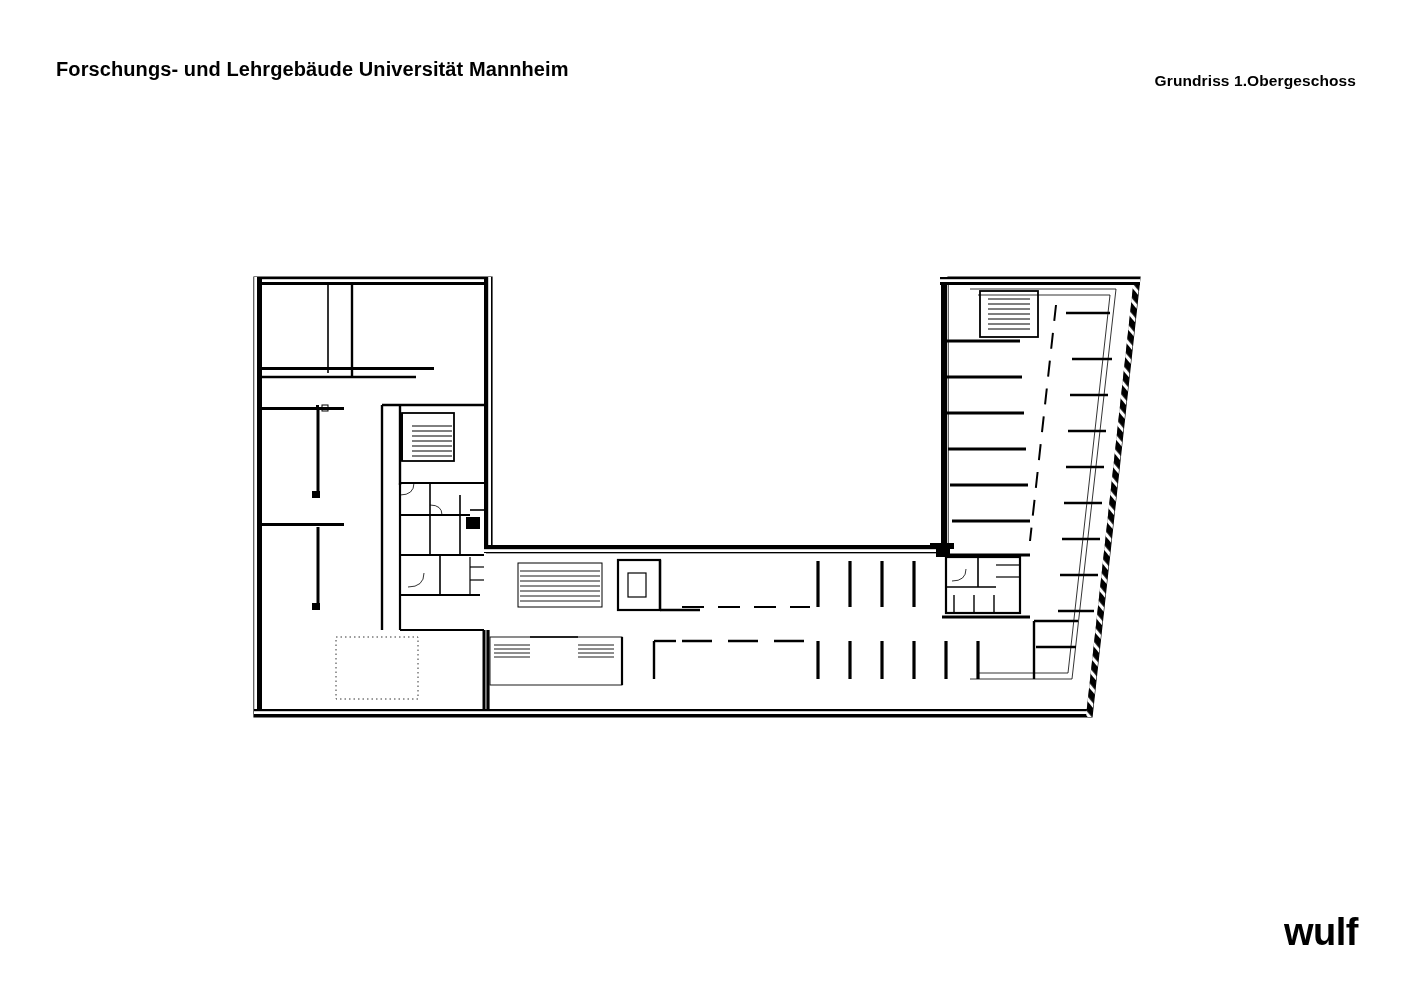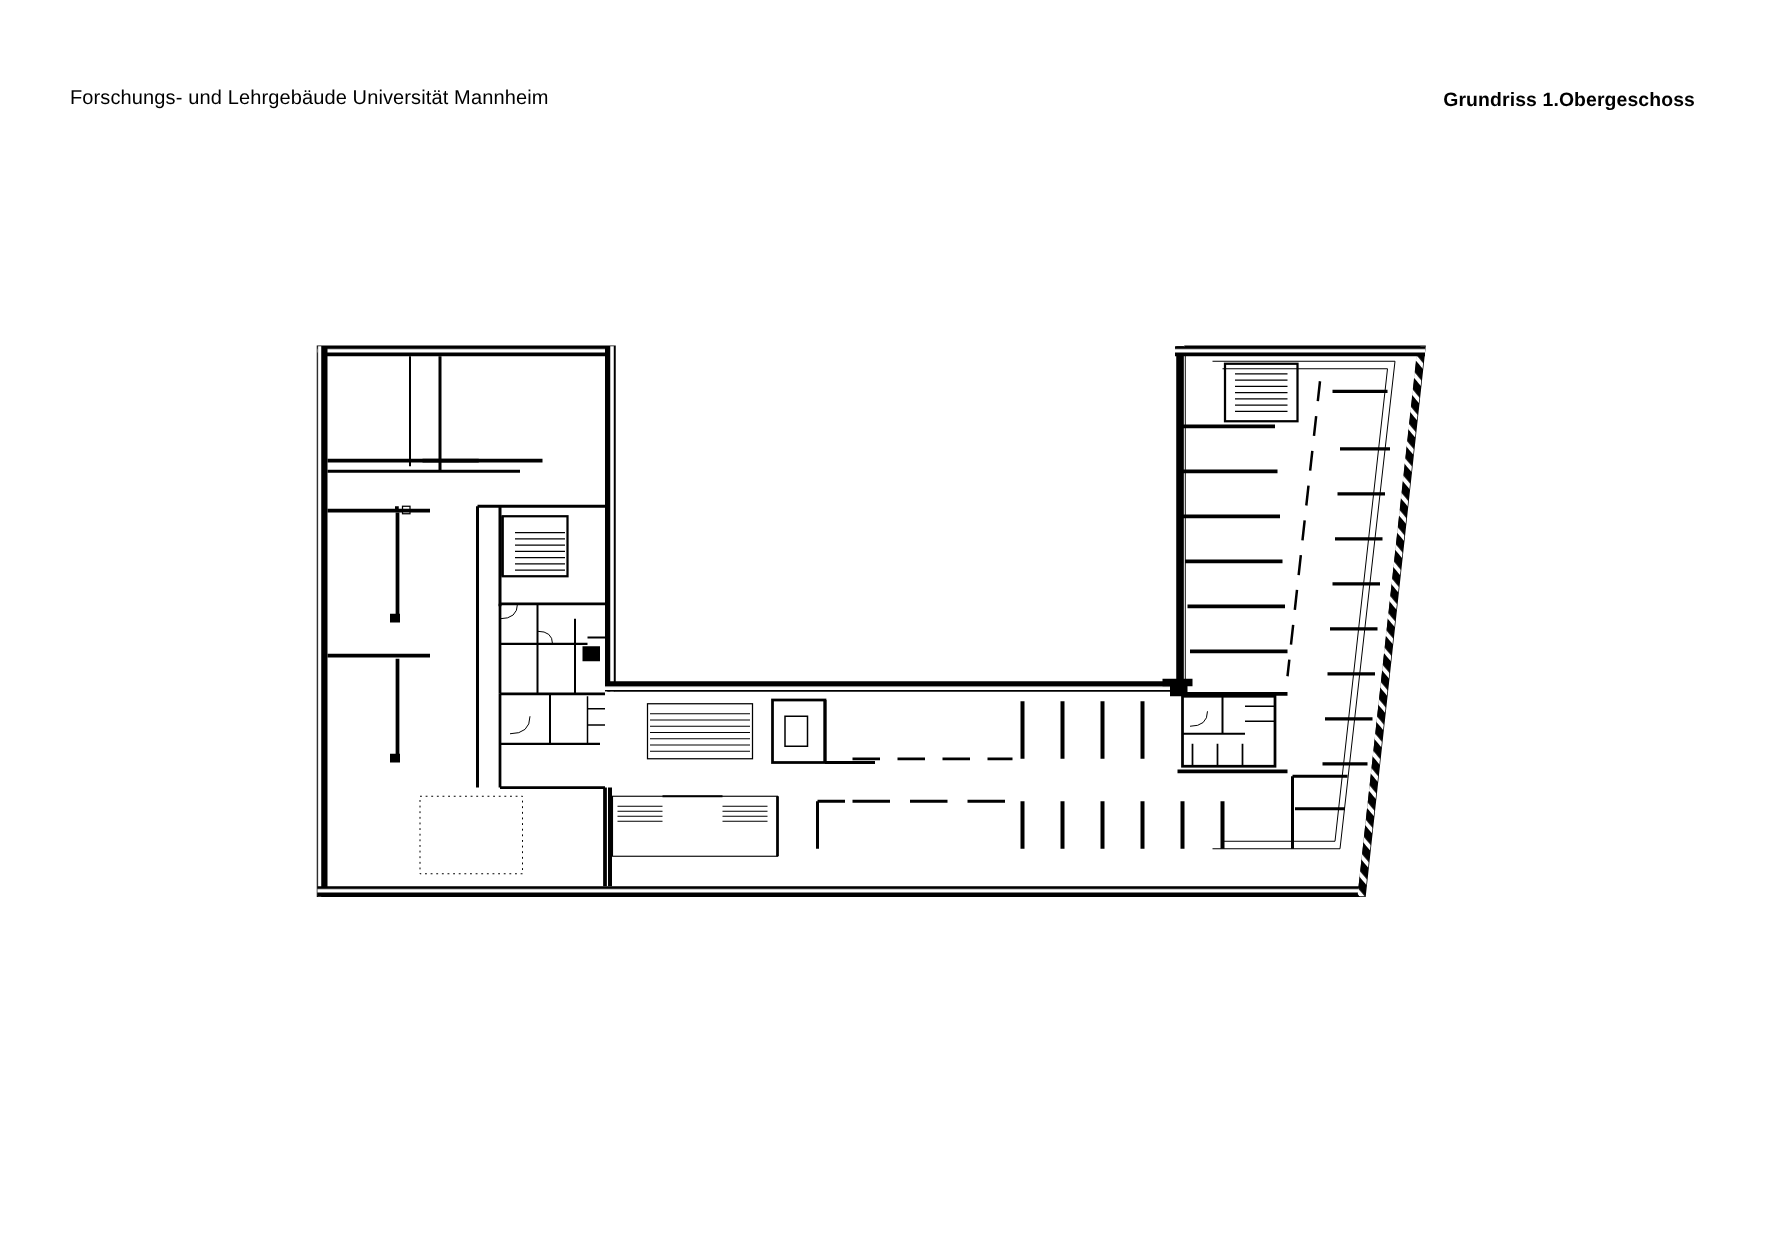--- a/index.html
+++ b/index.html
@@ -16,25 +16,24 @@
     overflow: hidden;
   }
   .sheet {
     position: absolute;
     inset: 0;
   }
   .title-left {
     position: absolute;
     left: 56px;
     top: 58px;
-    font-size: 16px;
-    font-weight: normal;
+    font-size: 20px;
+    font-weight: bold;
     letter-spacing: 0.1px;
     white-space: nowrap;
-    margin-top: 12px;
   }
   .title-right {
     position: absolute;
     right: 58px;
     top: 72px;
     font-size: 15.5px;
     font-weight: bold;
     letter-spacing: 0.1px;
     white-space: nowrap;
     text-align: center;
@@ -287,15 +286,16 @@
         <line x1="804" y1="366" x2="804" y2="424" stroke-width="2.4"></line>
 
         <rect x="706" y="290" width="14" height="12" fill="#000" stroke="none"></rect>
         <rect x="700" y="288" width="24" height="6" fill="#000" stroke="none"></rect>
 
       </g>
     </svg>
   </div>
 
   <div class="logo">
+    <span class="logo-line1">wulf</span>
   </div>
 
 </div>
 
 </body></html>

